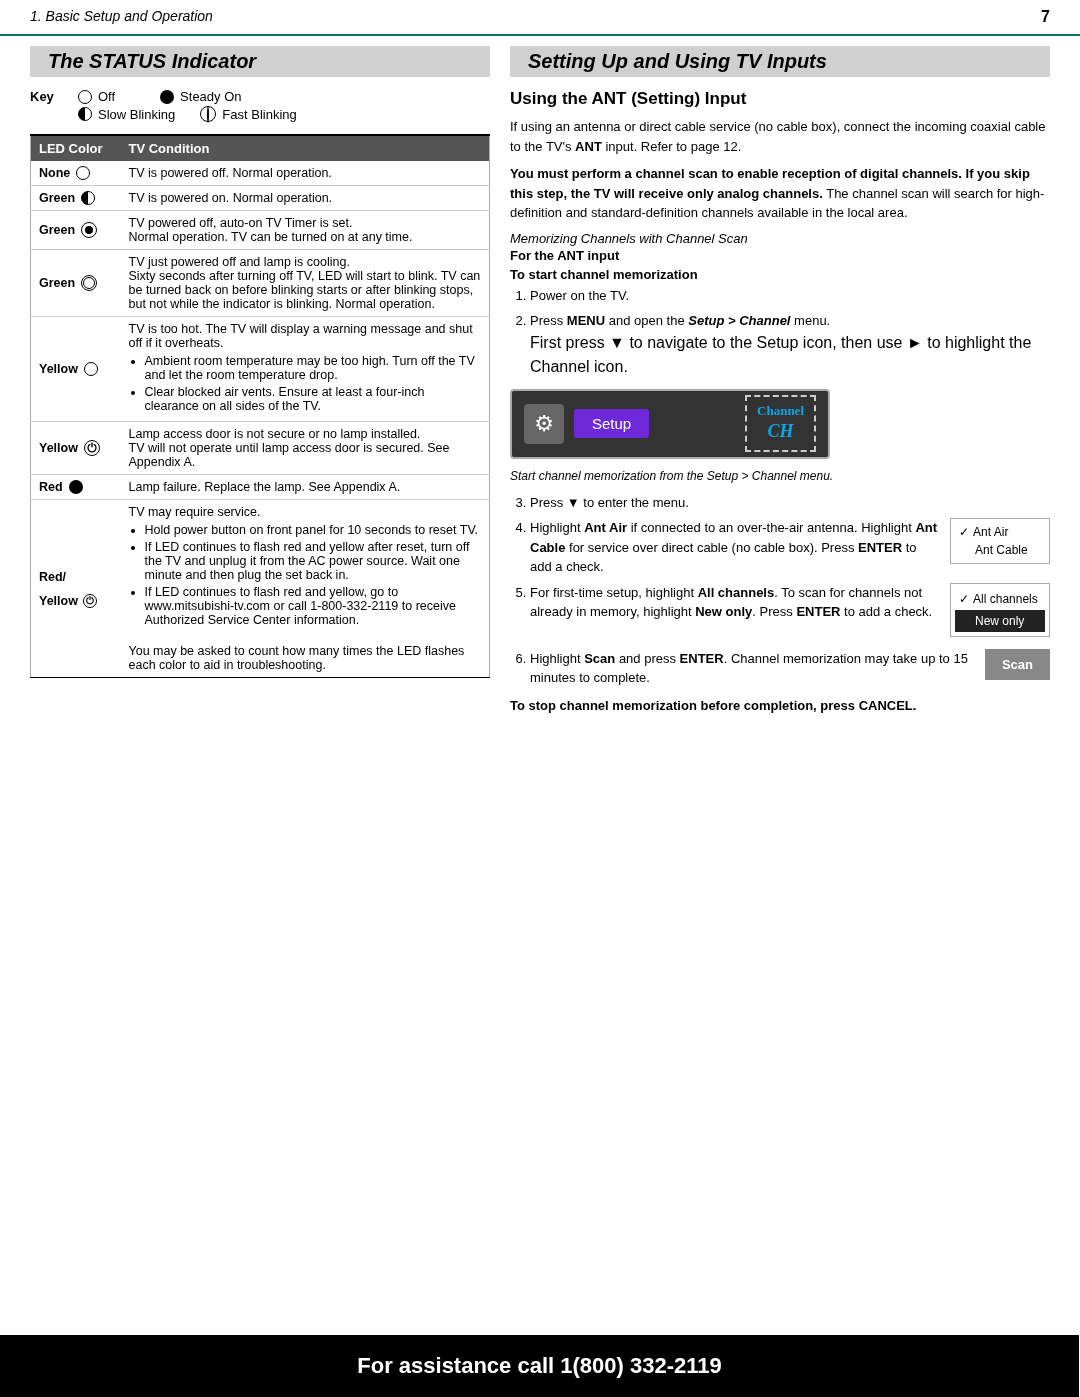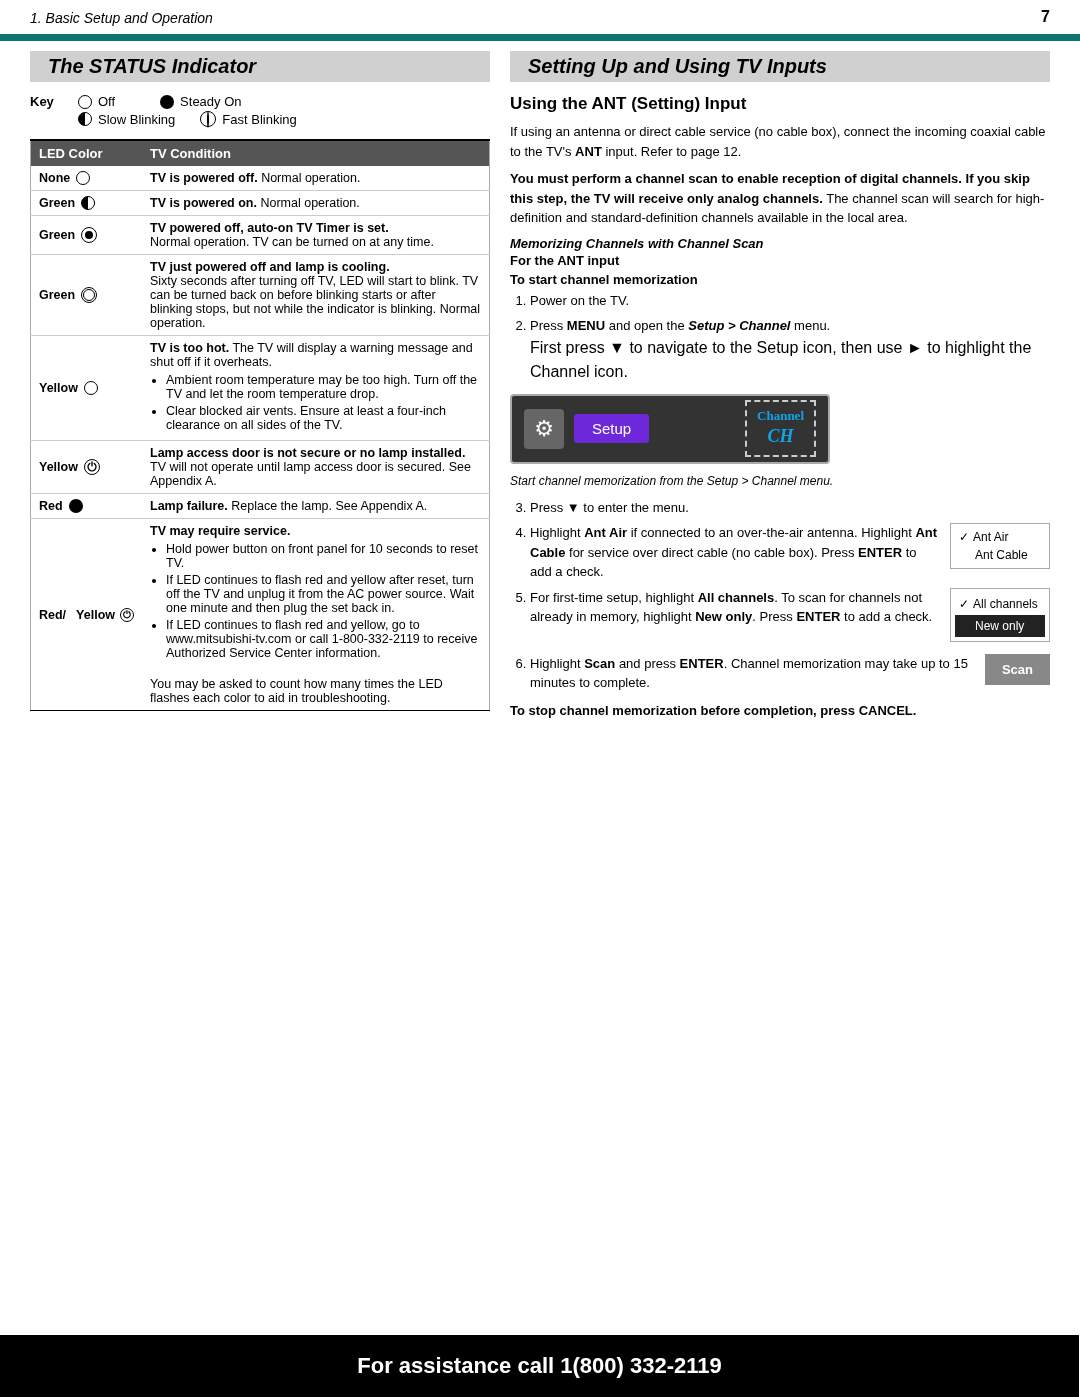--- a/index.html
+++ b/index.html
@@ -10,23 +10,23 @@
       color: #000;
       width: 1080px;
       min-height: 1397px;
       position: relative;
     }
 
     
     .page-header {
       display: flex;
       justify-content: space-between;
-      align-items: flex-end;
+      align-items: flex-start;
       padding: 8px 30px;
-      border-bottom: 7px solid #0f766e;
+      border-bottom: 2px solid #0f766e;
       margin-bottom: 10px;
     }
     .page-header-title {
       font-style: italic;
       font-size: 14px;
     }
     .page-number {
       font-weight: bold;
       font-size: 16px;
     }
@@ -159,21 +159,21 @@
       white-space: nowrap;
       vertical-align: middle;
     }
     .color-indicator {
       display: inline-block;
       margin-left: 3px;
     }
     .led-table tbody tr:last-child td { border-bottom: 1px solid #000; }
     .led-table { border: 1px solid #aaa; border-top: 2px solid #000; }
 
-    .tv-condition b { font-weight: bold; }
+    .tv-condition b { font-weight: normal; }
     .tv-condition ul {
       margin-left: 16px;
       margin-top: 4px;
     }
     .tv-condition ul li {
       margin-bottom: 3px;
       list-style-type: disc;
     }
 
     .color-label-cell {
@@ -191,21 +191,21 @@
     }
 
     .body-text {
       font-size: 13px;
       line-height: 1.5;
       margin-bottom: 8px;
     }
 
     .italic-heading {
       font-style: italic;
-      font-weight: bold;
+      font-weight: normal;
       font-size: 13px;
       margin-bottom: 2px;
     }
 
     .bold-heading {
       font-weight: bold;
       font-size: 13px;
       margin-bottom: 4px;
     }
 
@@ -410,21 +410,21 @@
               <span class="circle-full"></span>
             </div>
           </td>
           <td class="tv-condition">
             <b>Lamp failure.</b> Replace the lamp. See Appendix A.
           </td>
         </tr>
 
         <tr>
           <td>
-            <div class="color-label-cell" style="flex-direction:row;align-items:flex-start;gap:10px;">
+            <div class="color-label-cell" style="flex-direction:column;align-items:flex-start;gap:10px;">
               <span>Red/</span>
               <div style="display:flex;align-items:center;gap:5px;">
                 <span>Yellow</span>
                 <span style="font-size:10px; font-weight:bold; border:1.5px solid #000; border-radius:50%; width:14px;height:14px;display:inline-flex;align-items:center;justify-content:center;">⏻</span>
               </div>
             </div>
           </td>
           <td class="tv-condition">
             <b>TV may require service.</b>
             <ul>

